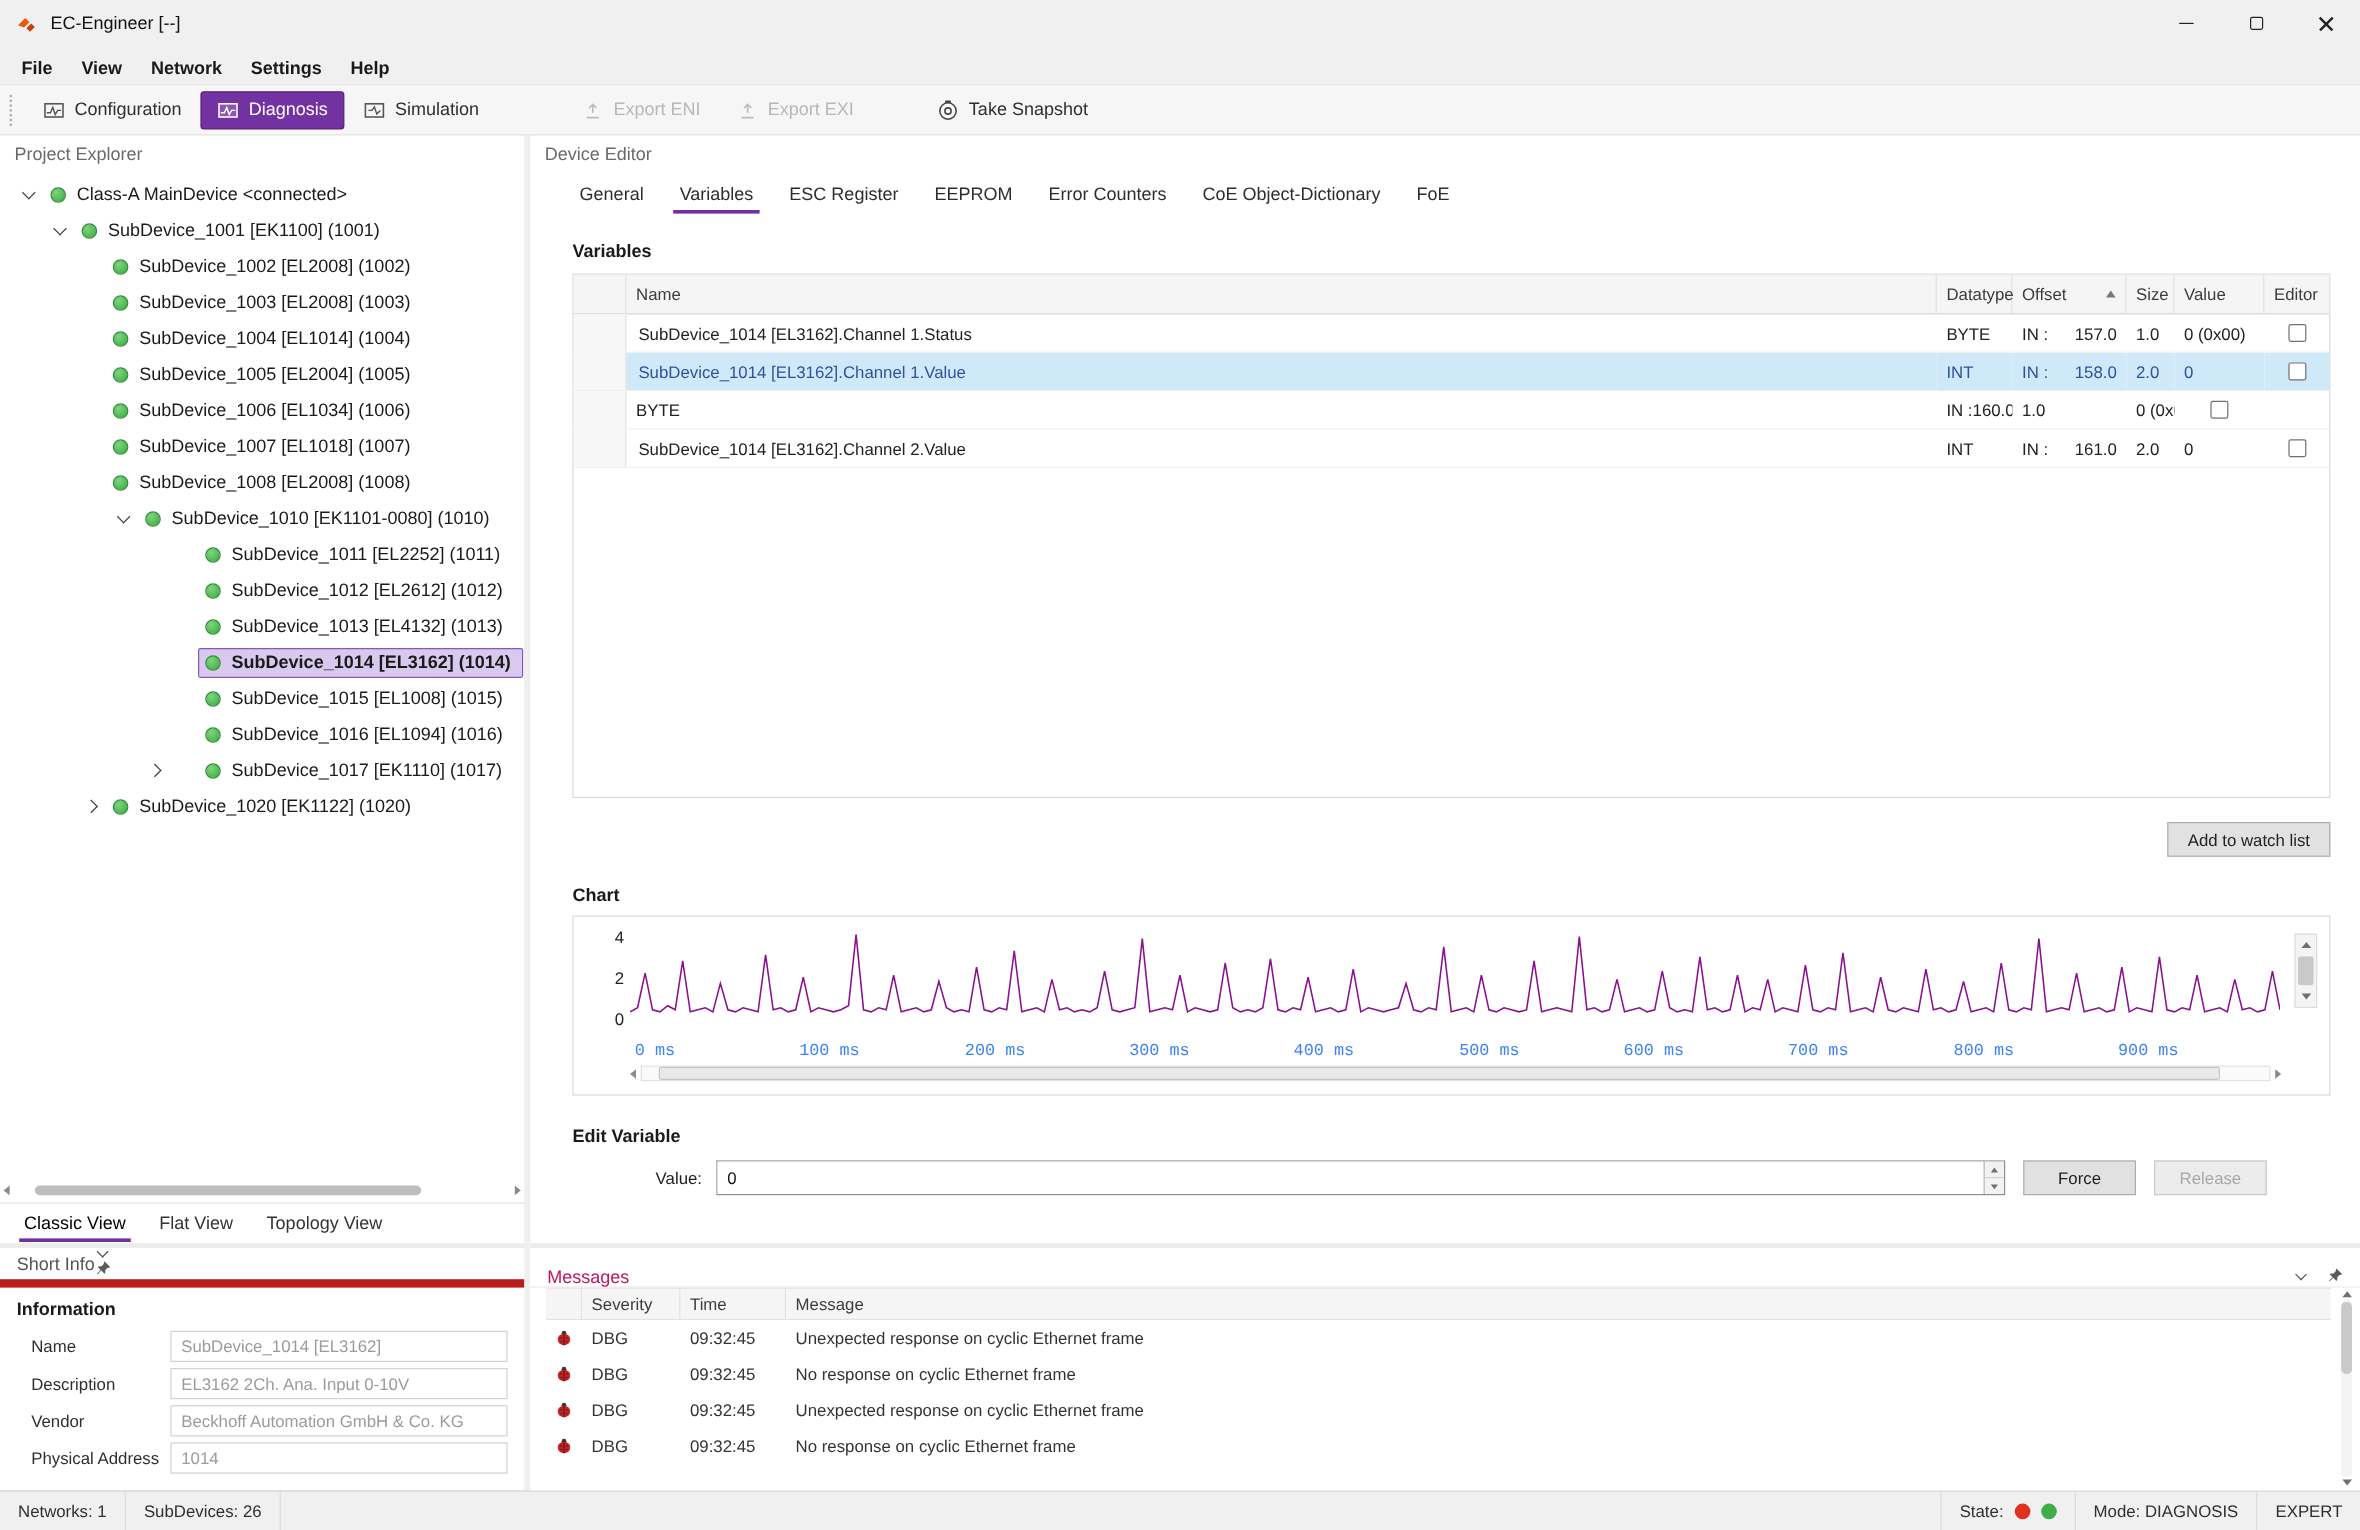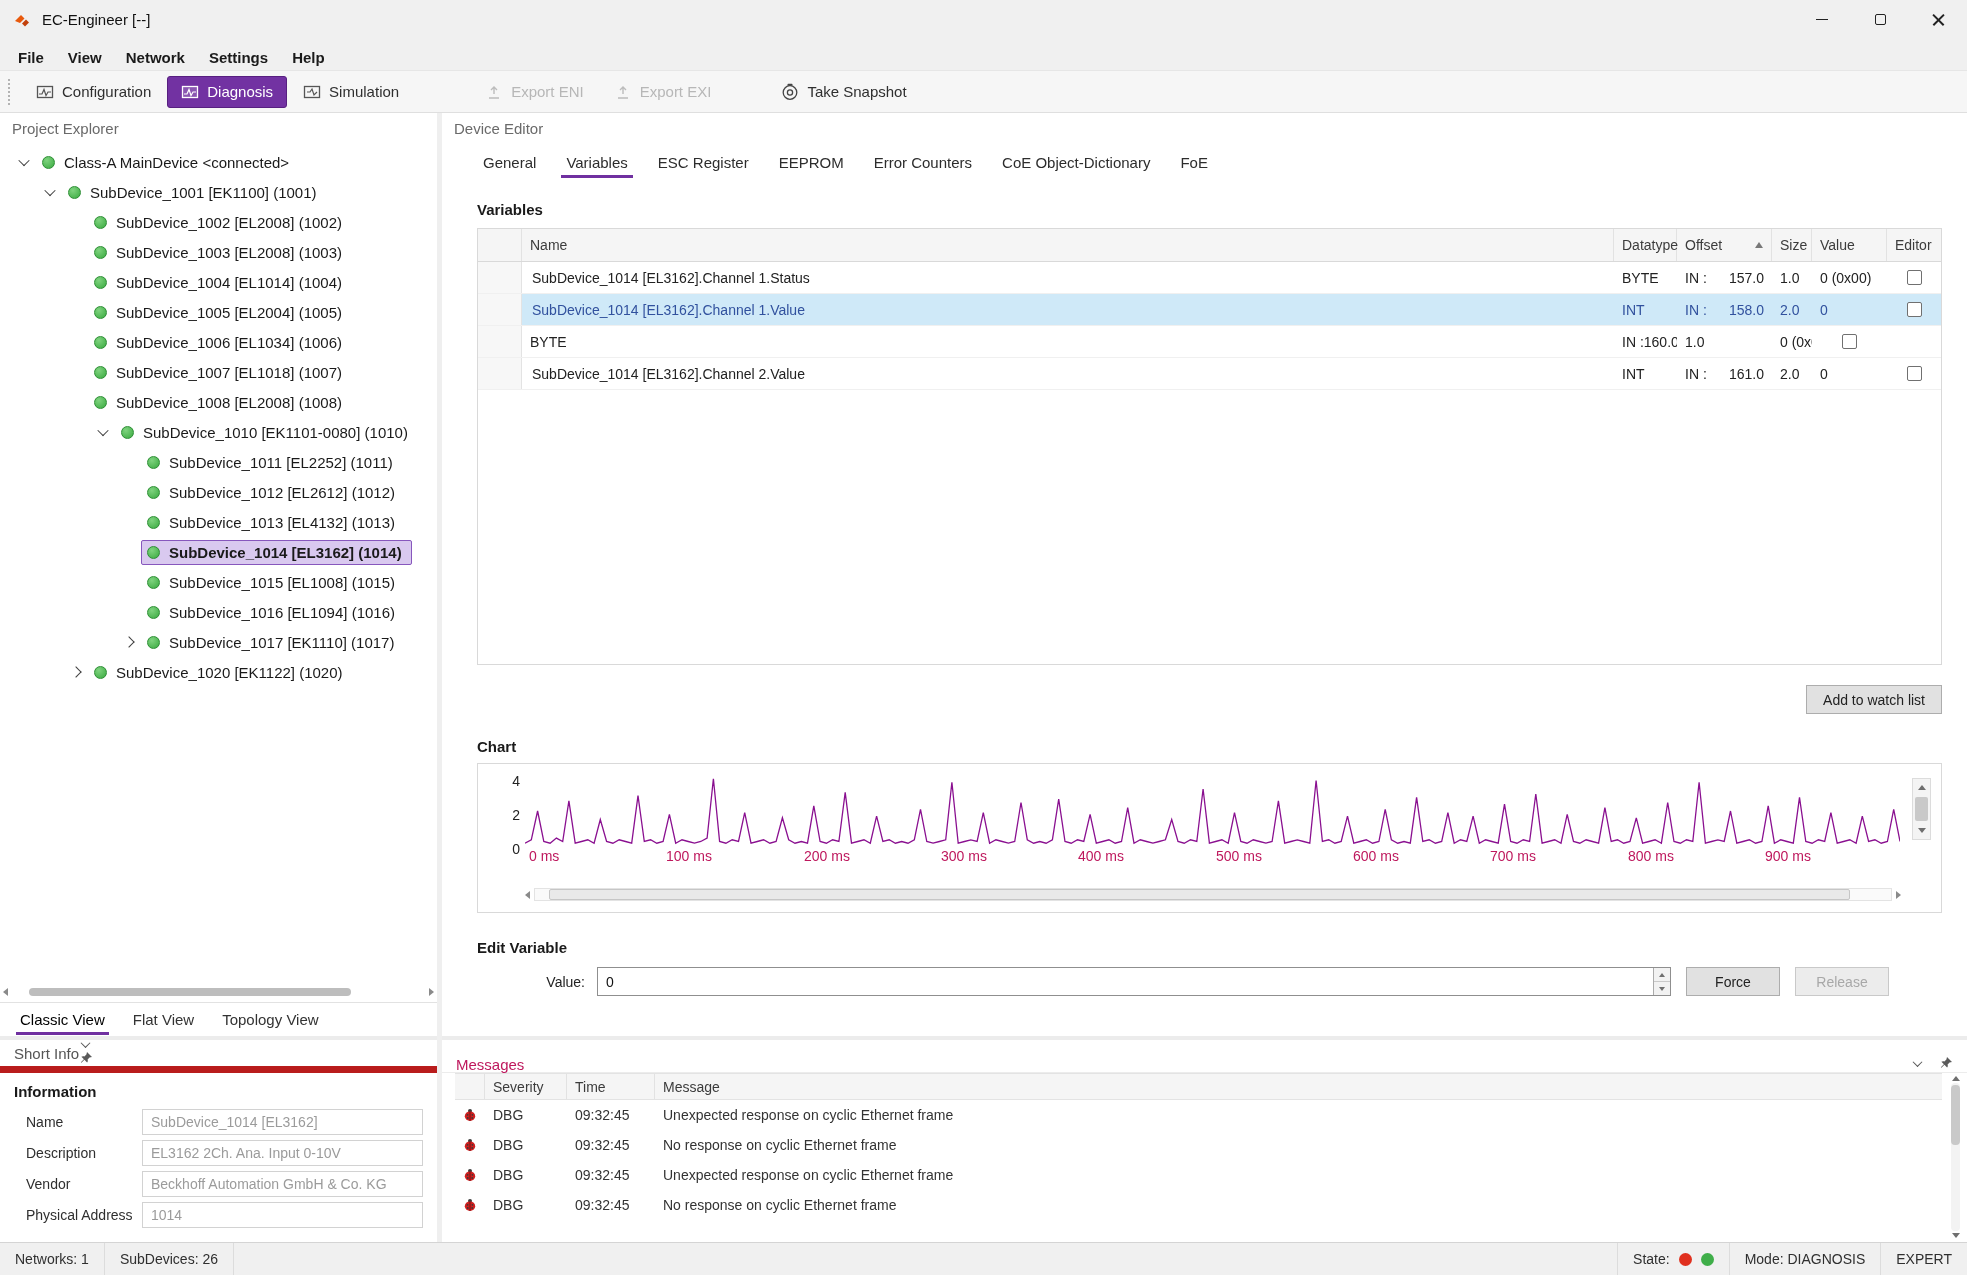--- a/index.html
+++ b/index.html
@@ -37,21 +37,21 @@
   
   .main { flex:1; display:flex; min-height:0; }
   .v-splitter { width:5px; background:#efefef; flex:none; }
 
   
   .left-panel { width:437px; background:#fff; display:flex; flex-direction:column; flex:none; }
   .panel-header { height:30px; flex:none; display:flex; align-items:center; padding:0 12px; color:#6a6a6a; font-size:15px; }
   .tree { flex:1; overflow:hidden; padding-top:4px; }
   .tree-item { height:30px; display:flex; align-items:center; white-space:nowrap; }
   .lvl0 { padding-left:14px; } .lvl1 { padding-left:40px; } .lvl2 { padding-left:66px; }
-  .lvl3 { padding-left:93px; } .lvl4 { padding-left:119px; }
+  .lvl3 { padding-left:93px; } .lvl4 { padding-left:119px;gap:24px; }
   .chev { width:20px; height:20px; flex:none; display:flex; align-items:center; justify-content:center; }
   .chev.open::before { content:""; width:7px; height:7px; border-right:1.6px solid #3f3f3f; border-bottom:1.6px solid #3f3f3f; transform:rotate(45deg) translate(-1px,-1px); }
   .chev.closed::before { content:""; width:7px; height:7px; border-right:1.6px solid #3f3f3f; border-bottom:1.6px solid #3f3f3f; transform:rotate(-45deg); }
   .sel-wrap { display:flex; align-items:center; padding:3px 9px 3px 5px; margin-left:2px; border:1px solid transparent; border-radius:2px; }
   .dot { width:13px; height:13px; border-radius:50%; background:radial-gradient(circle at 35% 30%, #7fd37f, #3aaa40); border:1px solid #2d8f35; margin-right:9px; flex:none; }
   .tree-item.selected .sel-wrap { background:#d9c9ef; border-color:#8757bd; }
   .tree-item.selected .tree-label { font-weight:bold; }
   .tree-hscroll { height:16px; flex:none; display:flex; align-items:center; padding:0 3px; margin-bottom:2px; }
   .tree-hscroll .track { flex:1; height:100%; display:flex; align-items:center; margin:0 4px; }
   .tree-hscroll .thumb { height:8px; width:78%; margin-left:4%; background:#bdbdbd; border-radius:4px; }
@@ -99,21 +99,21 @@
   .cbx { width:15px; height:15px; border:1px solid #707070; border-radius:2px; background:#fff; }
   .watch-row { margin-top:20px; display:flex; justify-content:flex-end; }
   .btn { height:29px; padding:0 16px; background:#e1e1e1; border:1px solid #adadad; color:#222; font-size:14px; display:flex; align-items:center; justify-content:center; }
   .btn.disabled { color:#a8a8a8; background:#ececec; border-color:#c9c9c9; }
 
   
   .chart-title { margin-top:24px; }
   .chart-box { position:relative; margin-top:8px; height:150px; border:1px solid #d9d9d9; background:#fff; }
   .y-tick { position:absolute; left:0; width:42px; text-align:right; font-size:14px; color:#222; }
   #chart-svg { position:absolute; left:47px; top:8px; }
-  .x-tick { position:absolute; top:84px; font-size:14px; color:#be185d; white-space:nowrap; }
+  .x-tick { position:absolute; top:104px; font-size:14px; color:#3b82f6; white-space:nowrap;font-family:Liberation Mono, monospace; }
   .chart-vscroll { position:absolute; right:10px; top:14px; width:19px; display:flex; flex-direction:column; border:1px solid #dcdcdc; background:#f4f4f4; }
   .cv-btn { height:17px; display:flex; align-items:center; justify-content:center; }
   .cv-thumb { height:24px; margin:1px 2px; background:#c9c9c9; border-radius:2px; }
   .chart-hscroll { position:absolute; left:47px; right:40px; top:122px; height:17px; display:flex; align-items:center; }
   .ch-track { flex:1; height:13px; margin:0 4px; background:#fafafa; border:1px solid #e3e3e3; display:flex; align-items:center; }
   .ch-thumb { height:11px; width:96%; margin-left:1%; background:#e9e9e9; border:1px solid #c6c6c6; border-radius:2px; }
 
   
   .edit-title { margin-top:26px; }
   .edit-row { margin-top:11px; display:flex; align-items:center; padding-left:62px; }

